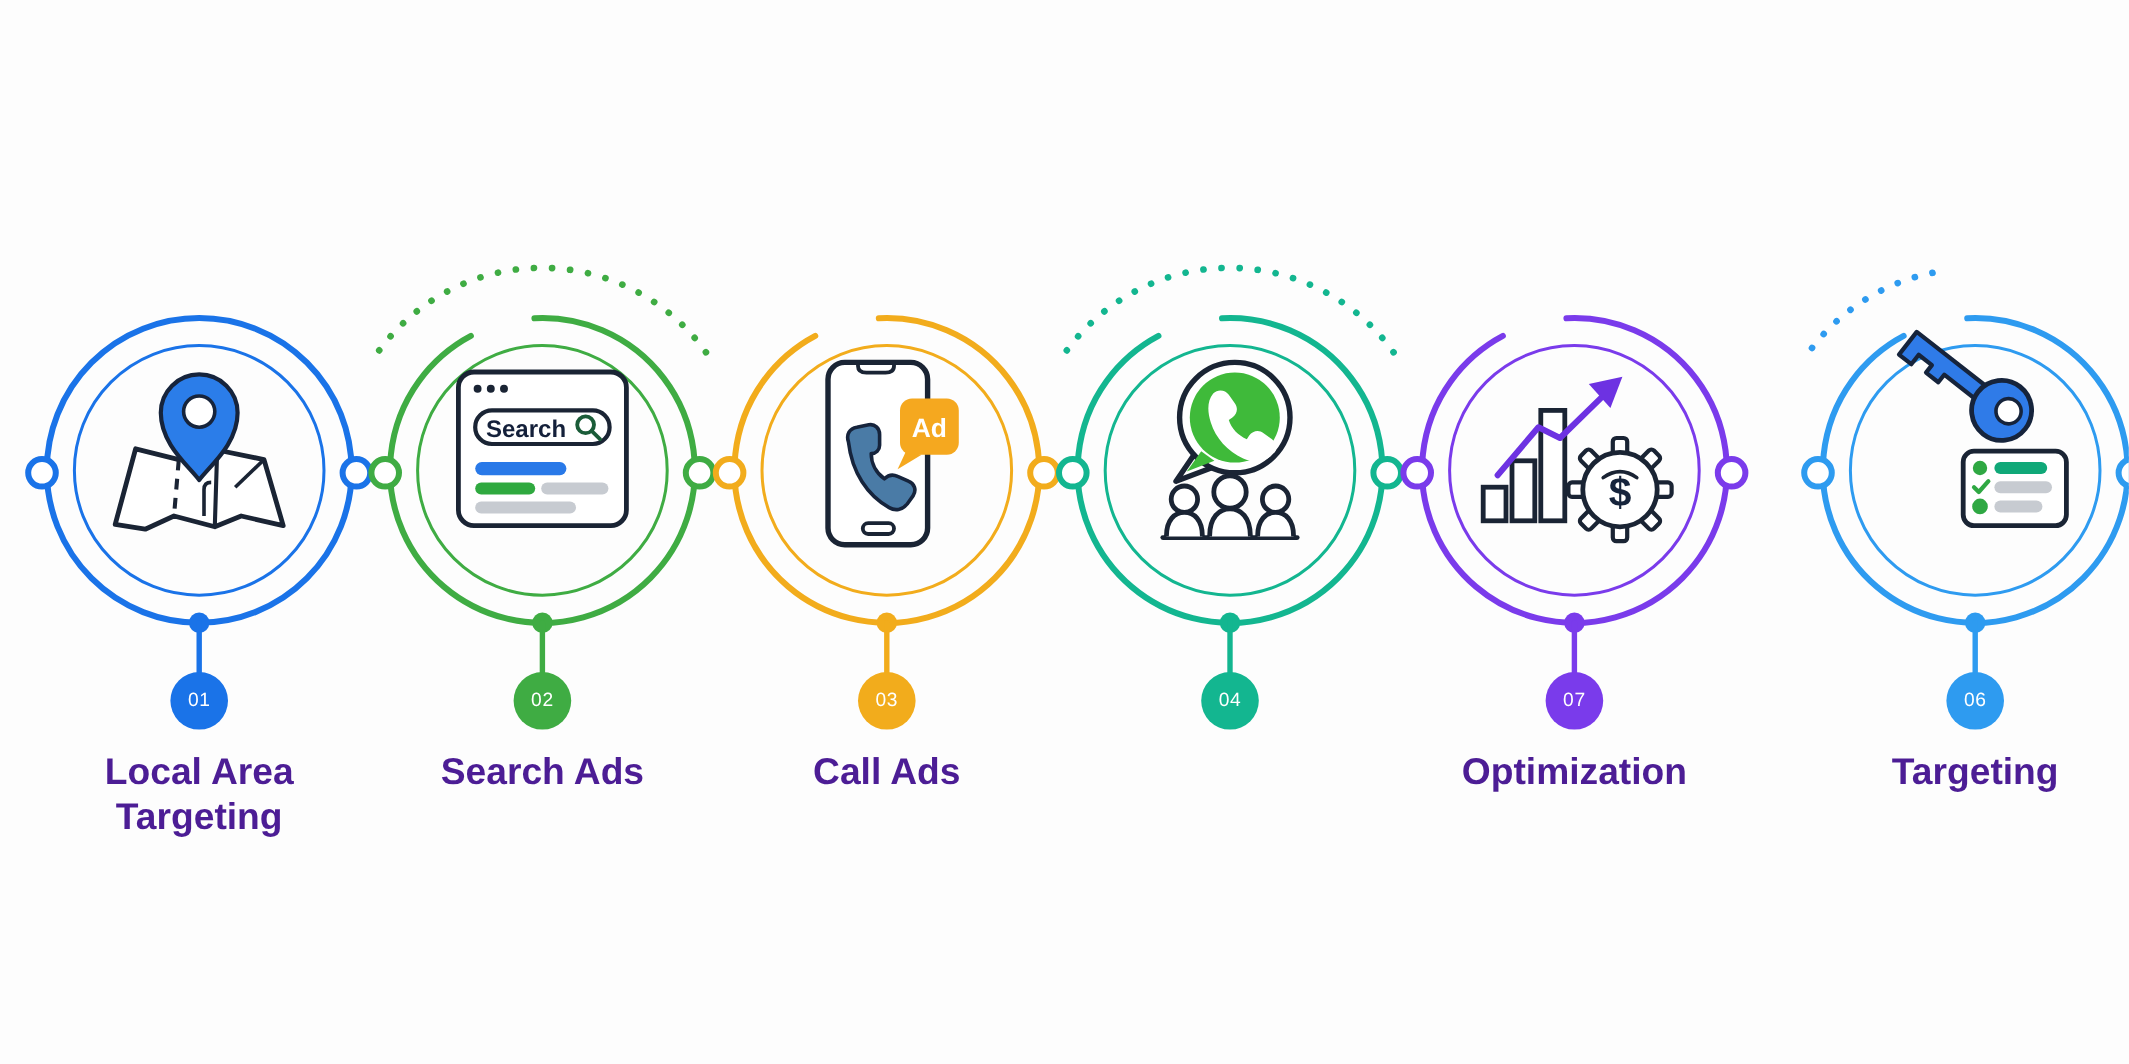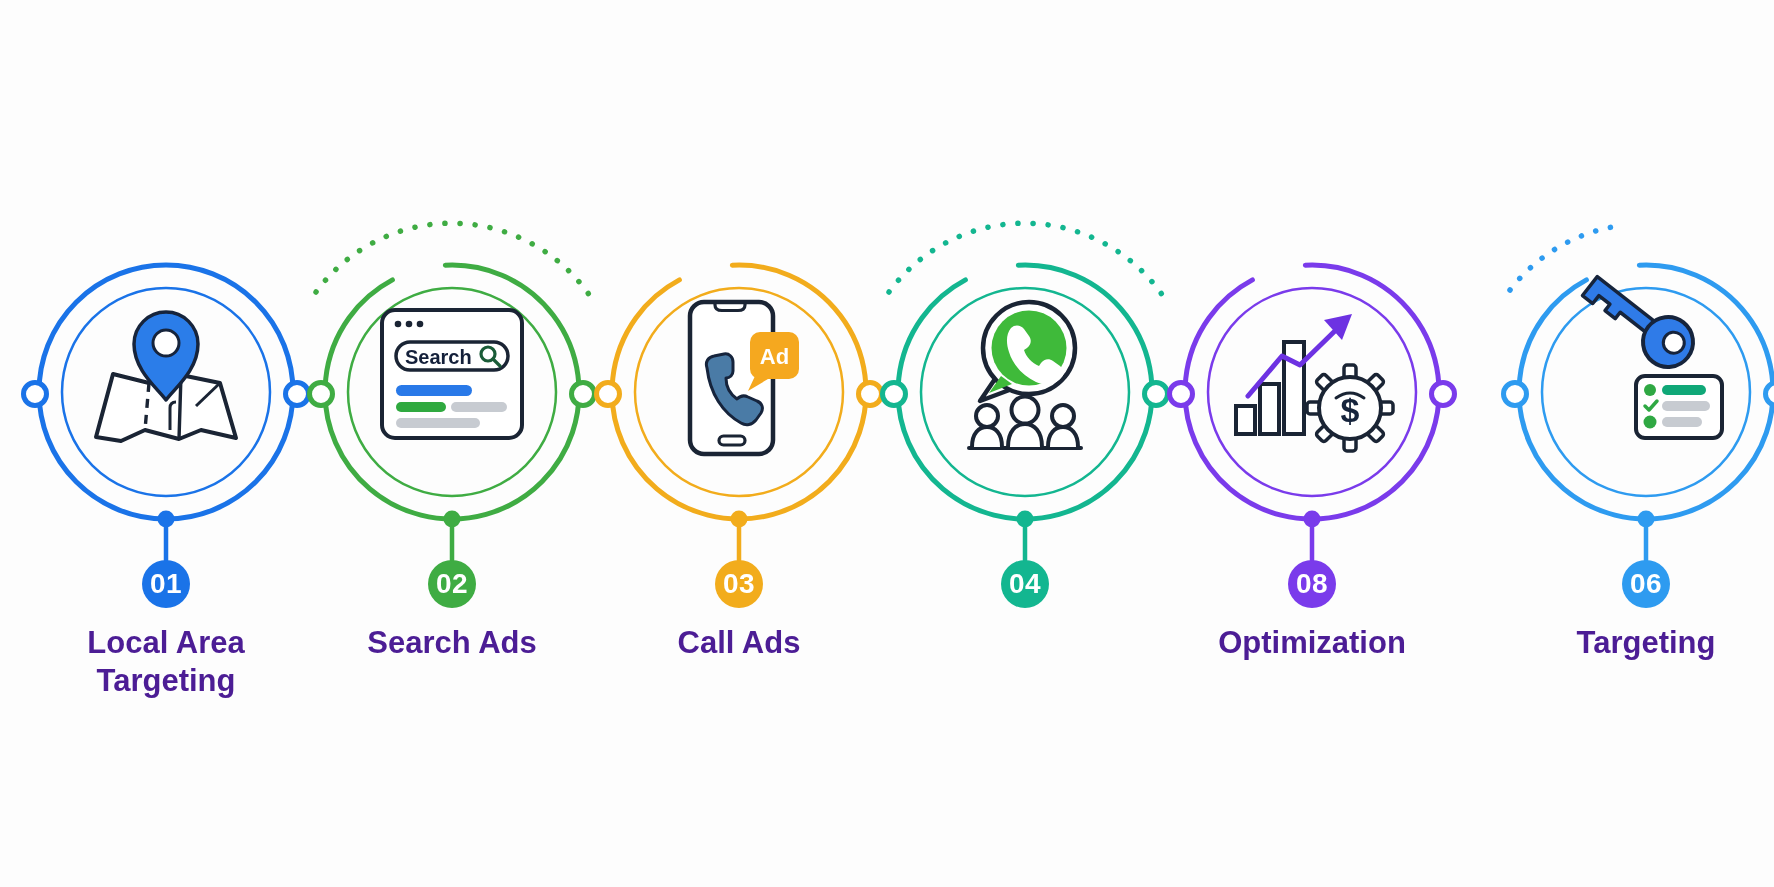--- a/index.html
+++ b/index.html
@@ -11,21 +11,21 @@
   .step{position:absolute;top:0;height:866px;}
   .step-svg{position:absolute;top:182px;left:0;overflow:visible;}
   .ring-outer{fill:none;stroke:var(--c);stroke-width:5;stroke-linecap:round;}
   .ring-inner{fill:none;stroke:var(--c);stroke-width:2.5;}
   .connector{fill:#ffffff;stroke:var(--c);stroke-width:5;}
   .junction-dot{fill:var(--c);}
   .stem{stroke:var(--c);stroke-width:4.5;stroke-linecap:round;}
   .arc-dotted{fill:none;stroke:var(--c);stroke-width:5.5;stroke-linecap:round;stroke-dasharray:0.1 15;}
   .badge{
     position:absolute;top:560px;width:48px;height:48px;border-radius:50%;
-    background:var(--c);color:#ffffff;font-weight:bold;font-size:28px;
+    background:var(--c);color:#ffffff;font-weight:normal;font-size:16px;
     display:flex;align-items:center;justify-content:center;letter-spacing:.5px;
   }
   .label{
     position:absolute;top:624px;width:320px;text-align:center;
     color:#4c1d95;font-weight:700;font-size:31px;line-height:38px;
   }
   .ink{stroke:#1A2434;}
   .nofill{fill:none;}
   .wfill{fill:#ffffff;}
   svg text{font-family:"Liberation Sans", sans-serif;}
@@ -180,21 +180,21 @@
         <circle cx="0" cy="0" r="31" class="ink wfill" stroke-width="4"></circle>
         <path d="M -14,-10 Q 0,-20 14,-10" class="ink nofill" stroke-width="3" stroke-linecap="round"></path>
         <text x="0" y="14" text-anchor="middle" font-size="34" font-weight="bold" fill="#16243C">$</text>
       </g>
     </g>
     <circle class="connector" cx="-131" cy="2" r="11.5"></circle>
     <circle class="connector" cx="131" cy="2" r="11.5"></circle>
     <circle class="junction-dot" cx="0" cy="127" r="8.5"></circle>
     <line class="stem" x1="0" y1="127" x2="0" y2="168"></line>
   </svg>
-  <div class="badge" style="left:146px;">08</div>
+  <div class="badge" style="left:146px;">07</div>
   <div class="label" style="left:10px;">
     <div>Optimization</div>
   </div>
 </div>
 
 <div class="step" style="left: 1476px; width: 340px; --c: #2E9BF0;">
   <svg class="step-svg" width="340" height="380" viewBox="-170 -210 340 380">
     <path class="arc-dotted" d="M -136,-102 A 168,168 0 0 1 -28,-166"></path>
     <path class="ring-outer" d="M -6.65,-126.8 A 127,127 0 1 1 -59.6,-112.1"></path>
     <circle class="ring-inner" cx="0" cy="0" r="104"></circle>

